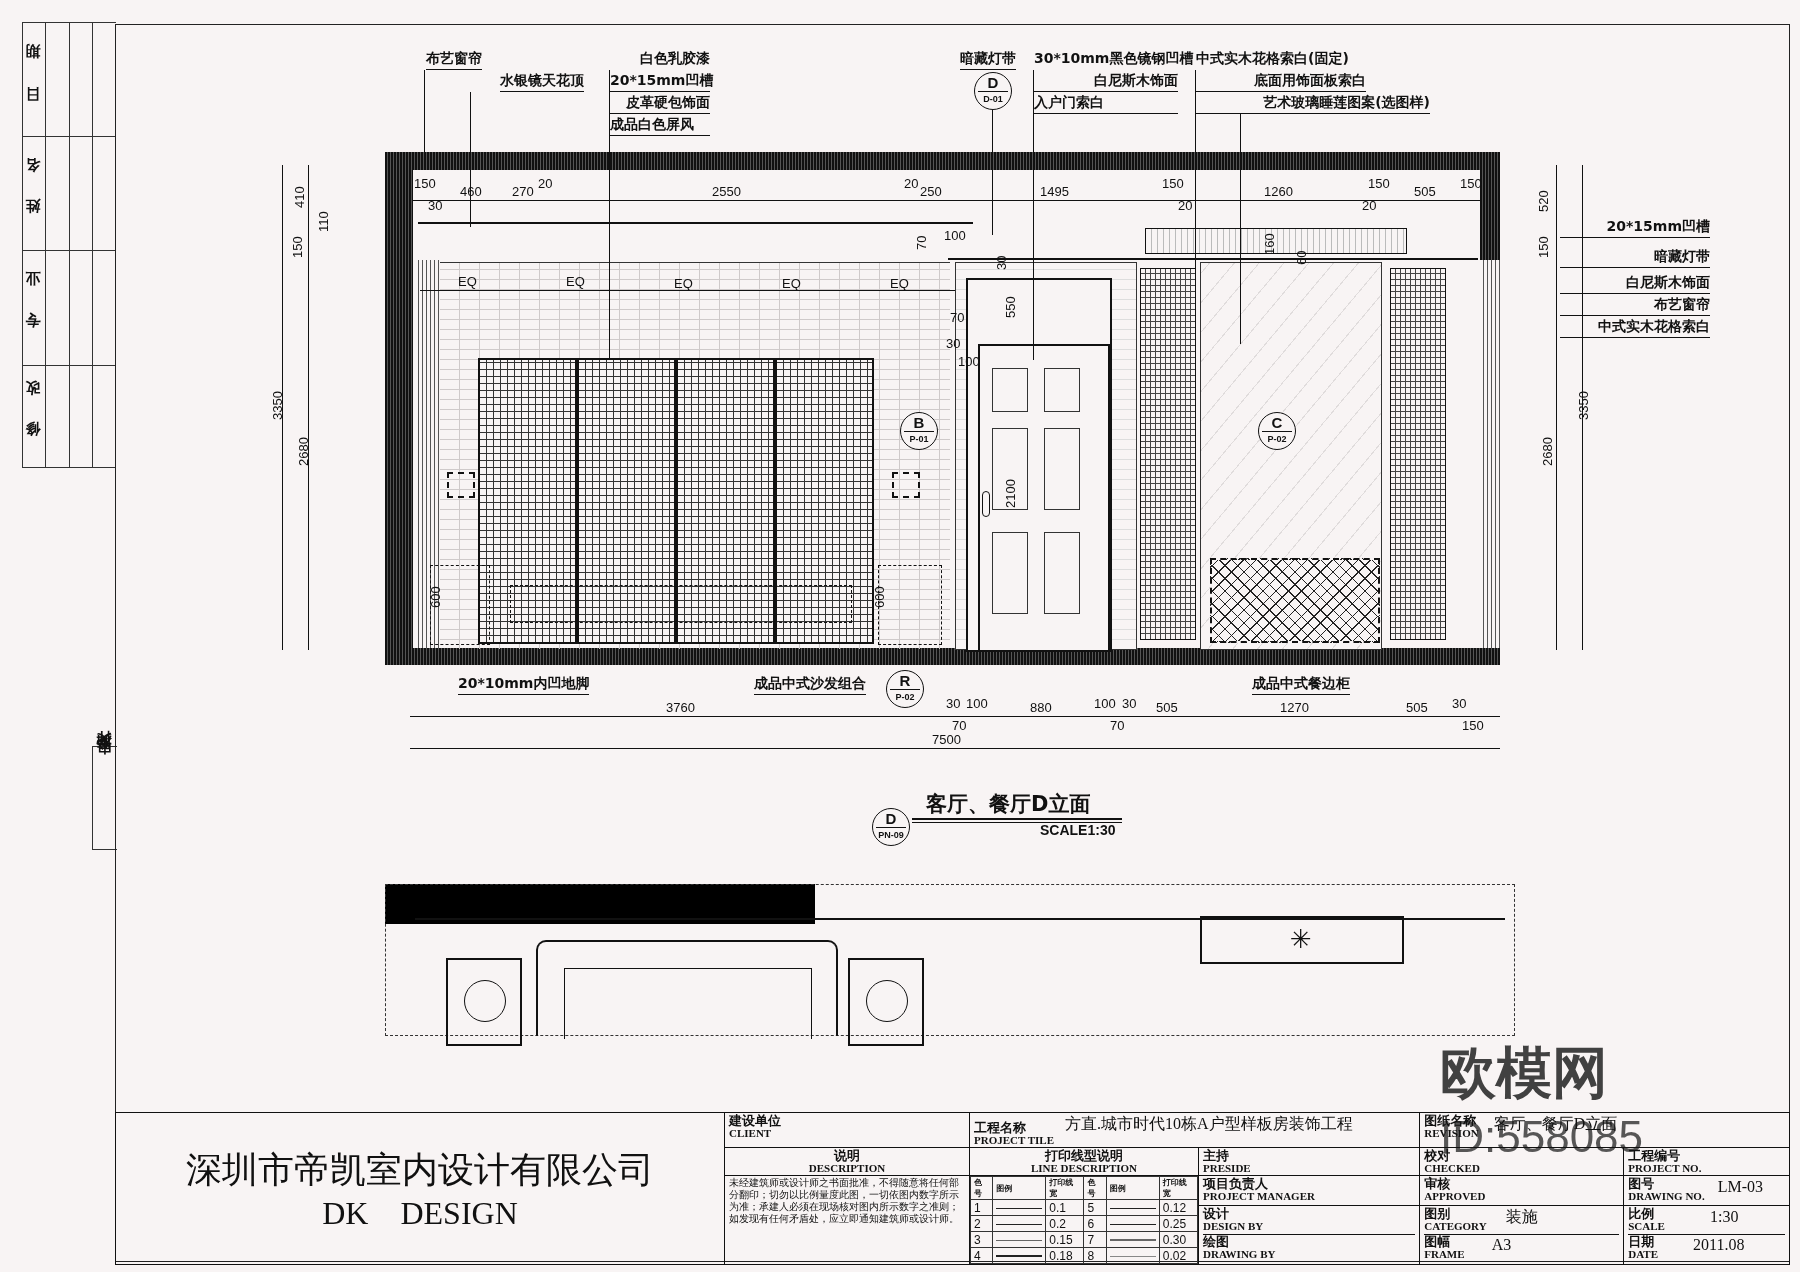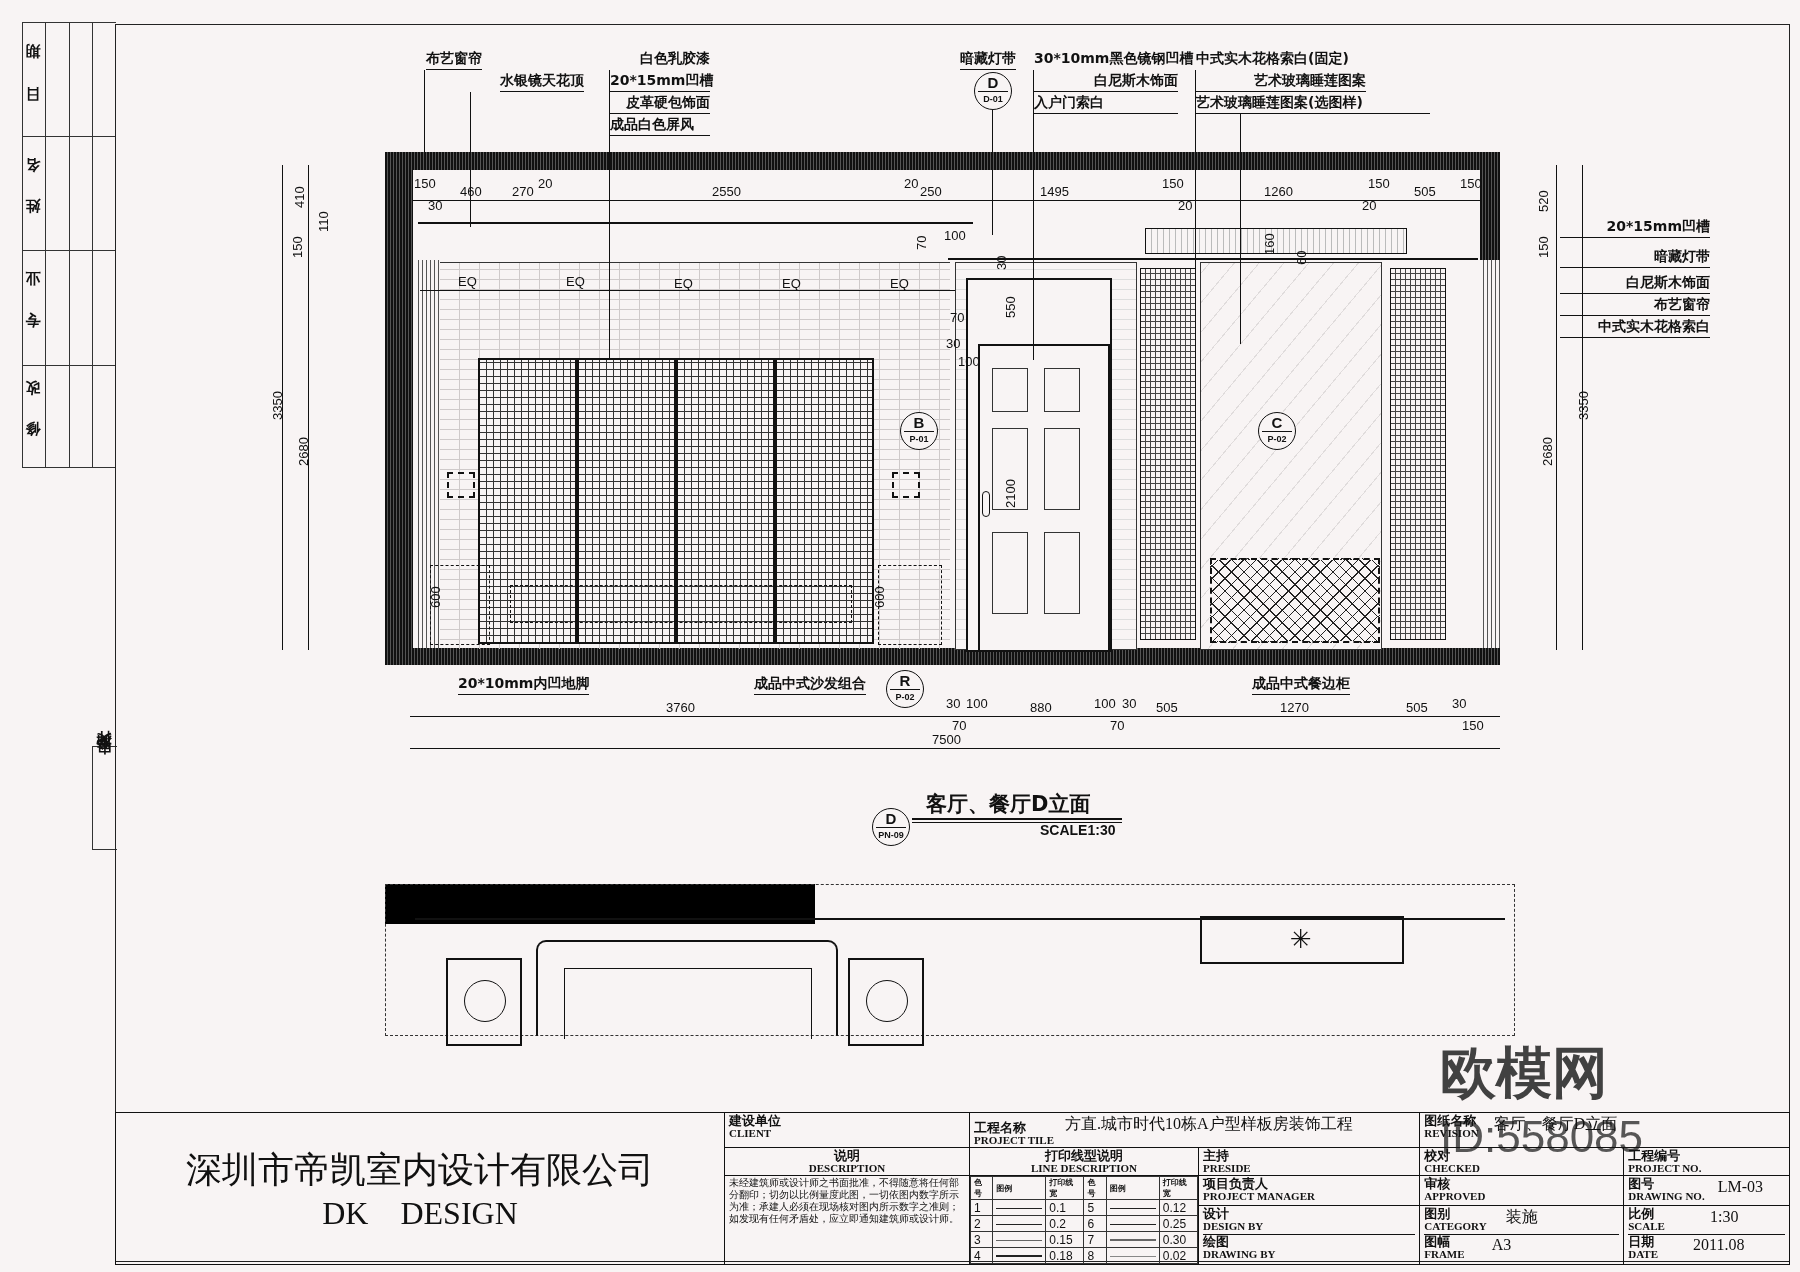--- a/index.html
+++ b/index.html
@@ -132,22 +132,22 @@
     <div class="bot">D-01</div>
   </div>
   <div class="line" style="left:992px;top:110px;width:1px;height:125px;"></div>
 
   <div class="lbl" style="left:1034px;top:50px;border:none;">30*10mm黑色镜钢凹槽</div>
   <div class="lbl" style="left:1034px;top:72px;width:144px;text-align:right;">白尼斯木饰面</div>
   <div class="lbl" style="left:1034px;top:94px;width:144px;">入户门索白</div>
   <div class="line" style="left:1033px;top:70px;width:1px;height:290px;"></div>
 
   <div class="lbl" style="left:1196px;top:50px;border:none;">中式实木花格索白(固定)</div>
-  <div class="lbl" style="left:1196px;top:72px;width:170px;text-align:right;">艺术玻璃睡莲图案</div>
-  <div class="lbl" style="left:1196px;top:94px;width:234px;">艺术玻璃睡莲图案(选图样)</div>
+  <div class="lbl" style="left:1196px;top:72px;width:170px;text-align:right;">底面用饰面板索白</div>
+  <div class="lbl" style="left:1196px;top:94px;width:234px;text-align:right;">艺术玻璃睡莲图案(选图样)</div>
   <div class="line" style="left:1195px;top:70px;width:1px;height:200px;"></div>
   <div class="line" style="left:1240px;top:114px;width:1px;height:230px;"></div>
 
   <div class="lbl" style="left:1560px;top:218px;width:150px;text-align:right;">20*15mm凹槽</div>
   <div class="lbl" style="left:1560px;top:248px;width:150px;text-align:right;">暗藏灯带</div>
   <div class="lbl" style="left:1560px;top:274px;width:150px;text-align:right;">白尼斯木饰面</div>
   <div class="lbl" style="left:1560px;top:296px;width:150px;text-align:right;">布艺窗帘</div>
   <div class="lbl" style="left:1560px;top:318px;width:150px;text-align:right;">中式实木花格索白</div>
 
   <div class="circle-mark" style="left:900px;top:412px;">

